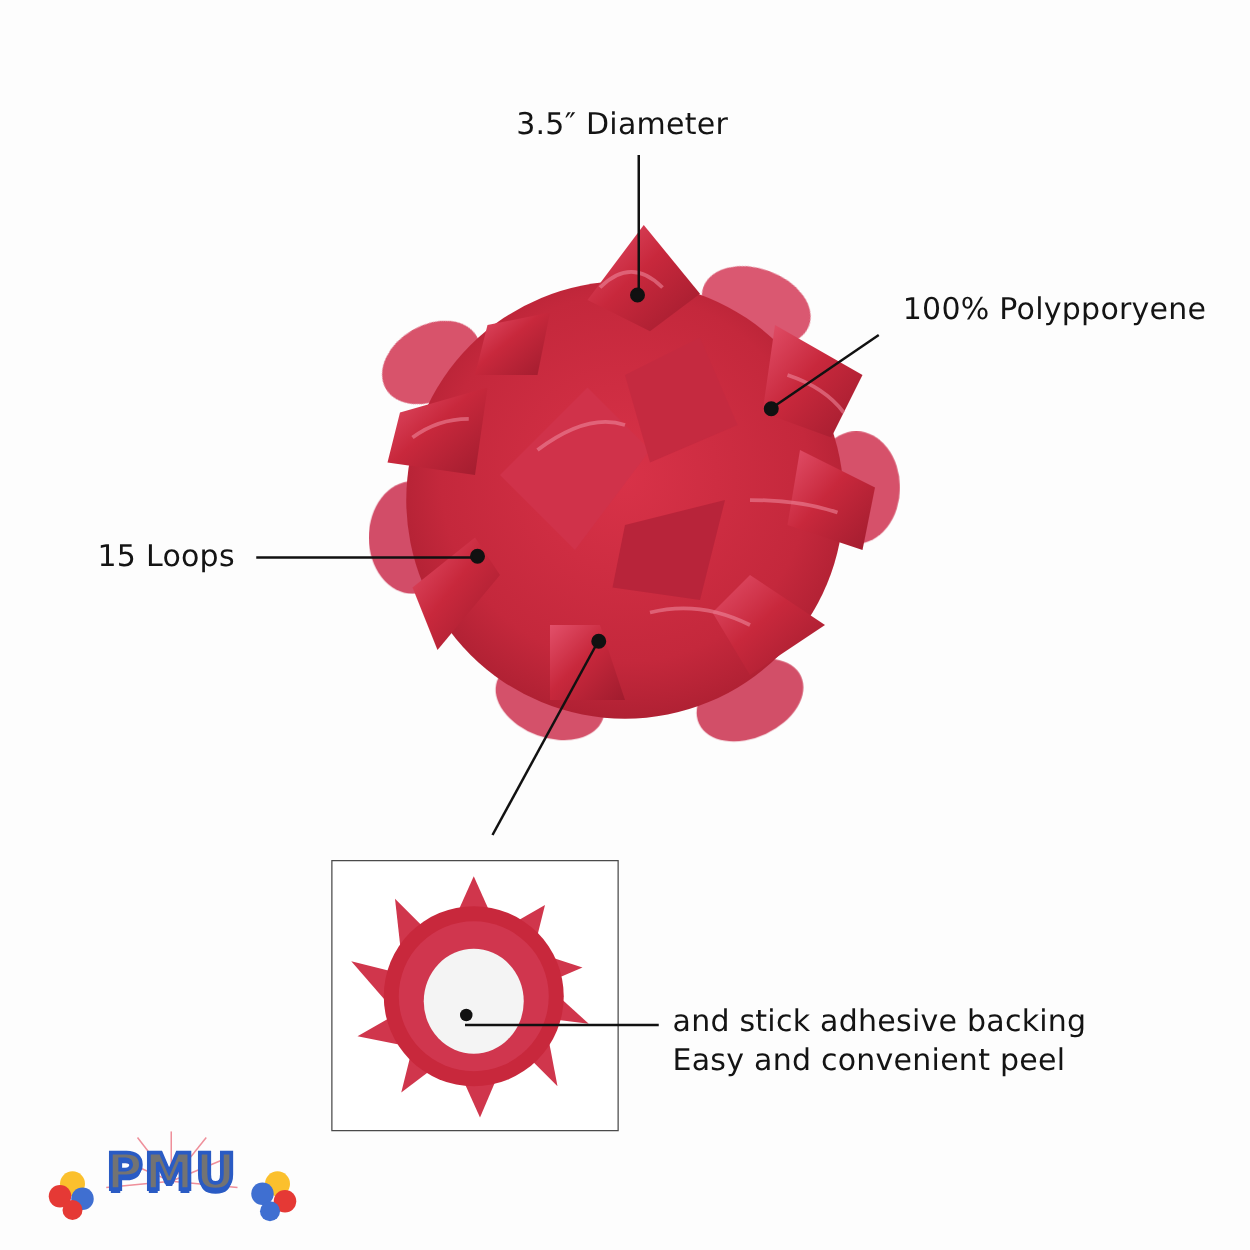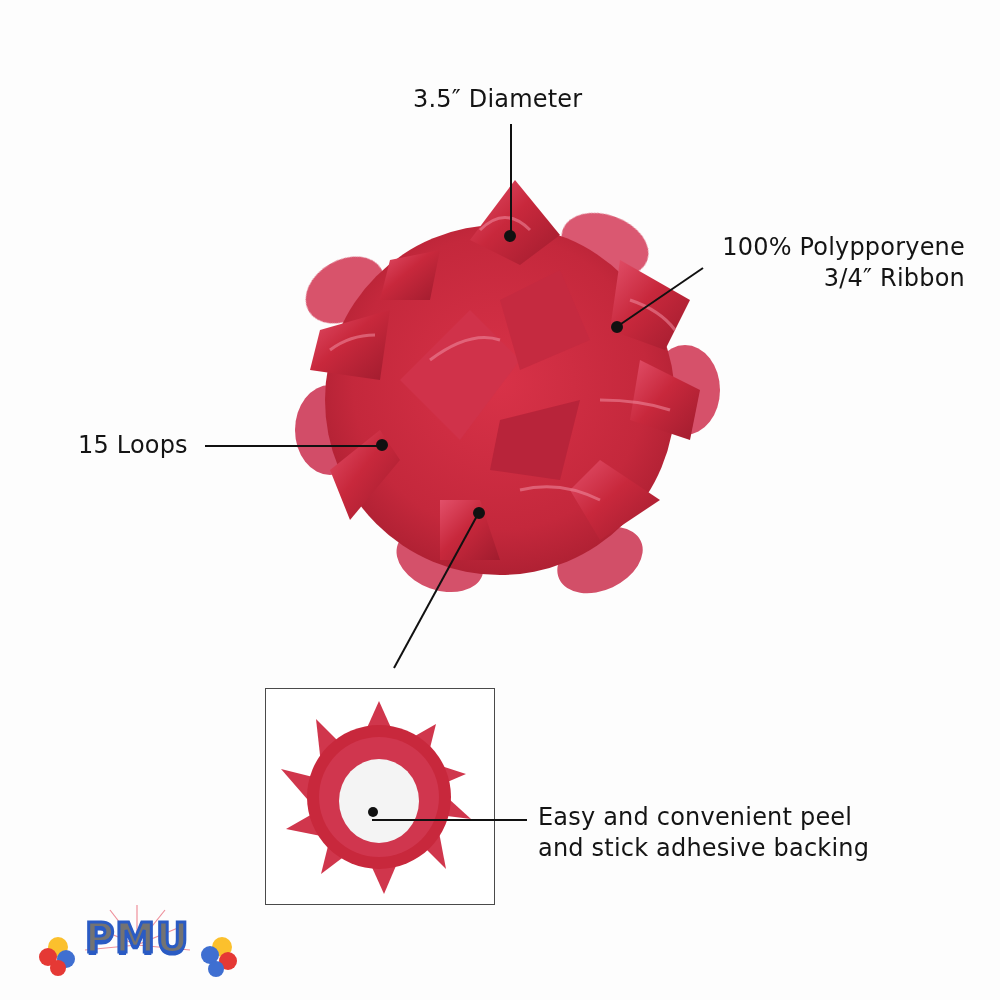--- a/index.html
+++ b/index.html
@@ -113,28 +113,27 @@
 </div>
 
 <svg class="overlay" width="1000" height="1000" viewBox="0 0 1000 1000" style="pointer-events:none">
   <line x1="372" y1="820" x2="527" y2="820" stroke="#111" stroke-width="2"></line>
 </svg>
 
 <div class="label" style="left:413px; top:84px;">3.5″ Diameter</div>
 
 <div class="label center" style="left:700px; top:232px; width:265px;">
   <div>100% Polypporyene</div>
-  <div>3/4″ Ribbon</div>
 </div>
 
 <div class="label" style="left:78px; top:430px;text-align:center;">15 Loops</div>
 
 <div class="label" style="left:538px; top:802px;">
+  <div>and stick adhesive backing</div>
   <div>Easy and convenient peel</div>
-  <div>and stick adhesive backing</div>
 </div>
 
 <div class="logo">
   <svg width="215" height="80" viewBox="0 0 215 80">
     <g stroke="#e86070" stroke-width="1.2" opacity="0.7">
       <line x1="107" y1="40" x2="80" y2="5"></line>
       <line x1="107" y1="40" x2="107" y2="0"></line>
       <line x1="107" y1="40" x2="135" y2="5"></line>
       <line x1="107" y1="40" x2="60" y2="20"></line>
       <line x1="107" y1="40" x2="155" y2="20"></line>

